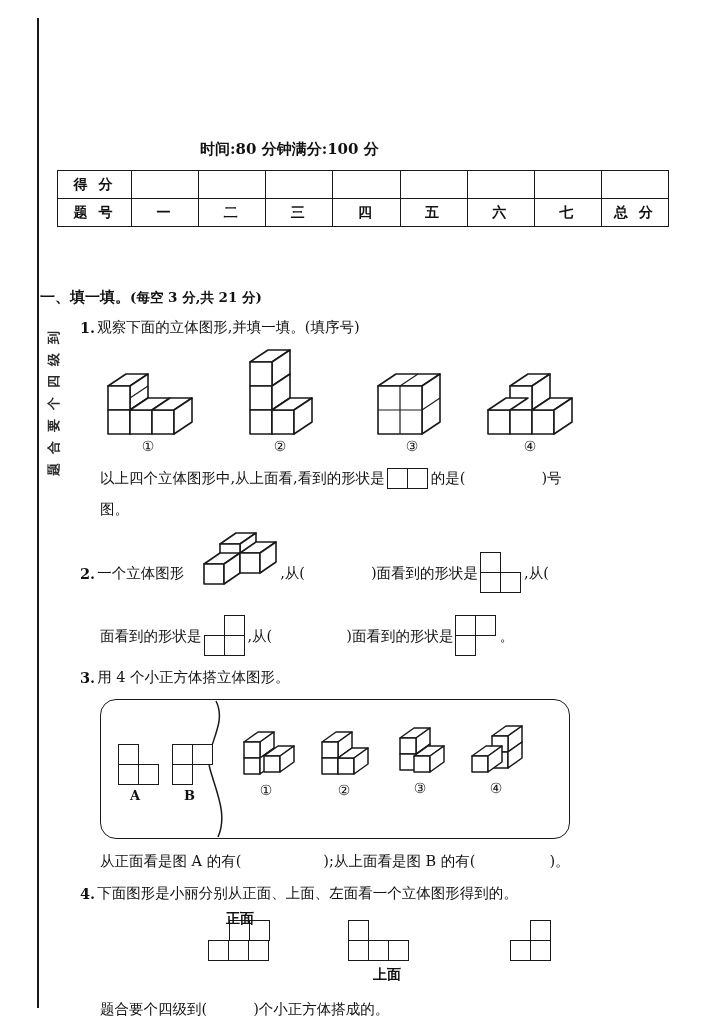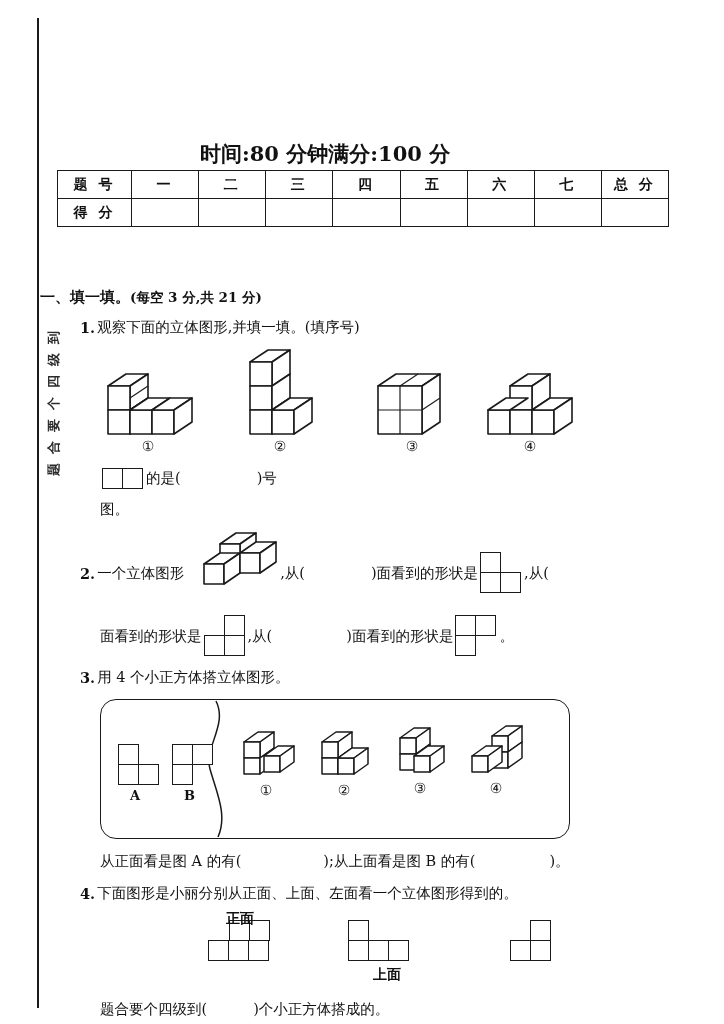--- a/index.html
+++ b/index.html
@@ -31,21 +31,21 @@
     letter-spacing: 9px;
     color: #2a2a2a;
     font-family: "DejaVu Sans", "Liberation Sans", sans-serif;
     font-weight: 600;
     white-space: nowrap;
   }
 
   
   #meta-line {
     position: absolute; left: 60px; top: 140px; width: 620px;
-    font-size: 21px; font-weight: 700;
+    font-size: 15px; font-weight: 700;
     display: flex;
   }
   #meta-time { margin-left: 140px; }
   #meta-score { }
 
   
   #score-table {
     position: absolute; left: 57px; top: 170px;
     width: 612px;
     border-collapse: collapse;
@@ -124,40 +124,40 @@
 <div id="side-label">题合要个四级到</div>
 
 <div id="meta-line">
   <span id="meta-time">时间:80 分钟</span>
   <span id="meta-score">满分:100 分</span>
 </div>
 
 <table id="score-table">
   <tbody>
       <tr>
+    <td class="hdr-label">得 分</td>
+    <td></td>
+    <td></td>
+    <td></td>
+    <td></td>
+    <td></td>
+    <td></td>
+    <td></td>
+    <td></td>
+  </tr>
+  <tr>
     <td class="hdr-label">题 号</td>
     <td>一</td>
     <td>二</td>
     <td>三</td>
     <td>四</td>
     <td>五</td>
     <td>六</td>
     <td>七</td>
     <td>总 分</td>
-  </tr>
-  <tr>
-    <td class="hdr-label">得 分</td>
-    <td></td>
-    <td></td>
-    <td></td>
-    <td></td>
-    <td></td>
-    <td></td>
-    <td></td>
-    <td></td>
   </tr>
 </tbody>
   </table>
 
 <div class="sec-title" style="left:40px; top:288px;">
   <span>一、填一填。</span><span class="sub">(每空 3 分,共 21 分)</span>
 </div>
 
 <div class="q-line" style="left:80px; top:318px;">
   <span class="q-num">1.</span>
@@ -227,20 +227,21 @@
       <path d="M30,44 L52,44 L52,68 L30,68 Z"></path>
       <path d="M52,44 L74,44 L74,68 L52,68 Z"></path>
       <path d="M52,44 L70,32 L92,32 L74,44 Z"></path>
       <path d="M74,44 L92,32 L92,56 L74,68 Z"></path>
     </g>
   </svg>
   <div class="iso-cap" style="left:30px; top:72px;">④</div>
 </div>
 
 <div class="q-line" style="left:100px; top:468px;">
+  <span>以上四个立体图形中,从上面看,看到的形状是</span>
   <span class="grid-shape" style="width:42px; height:21px; margin:0 2px;">
     <span class="cellsq" style="left:0;   top:0; width:21px; height:21px;"></span>
     <span class="cellsq" style="left:20px;top:0; width:21px; height:21px;"></span>
   </span>
   <span>的是(</span>
   <span class="blank-paren" style="width:76px;"></span>
   <span>)号</span>
 </div>
 <div class="q-line" style="left:100px; top:500px;">
   <span>图。</span>

